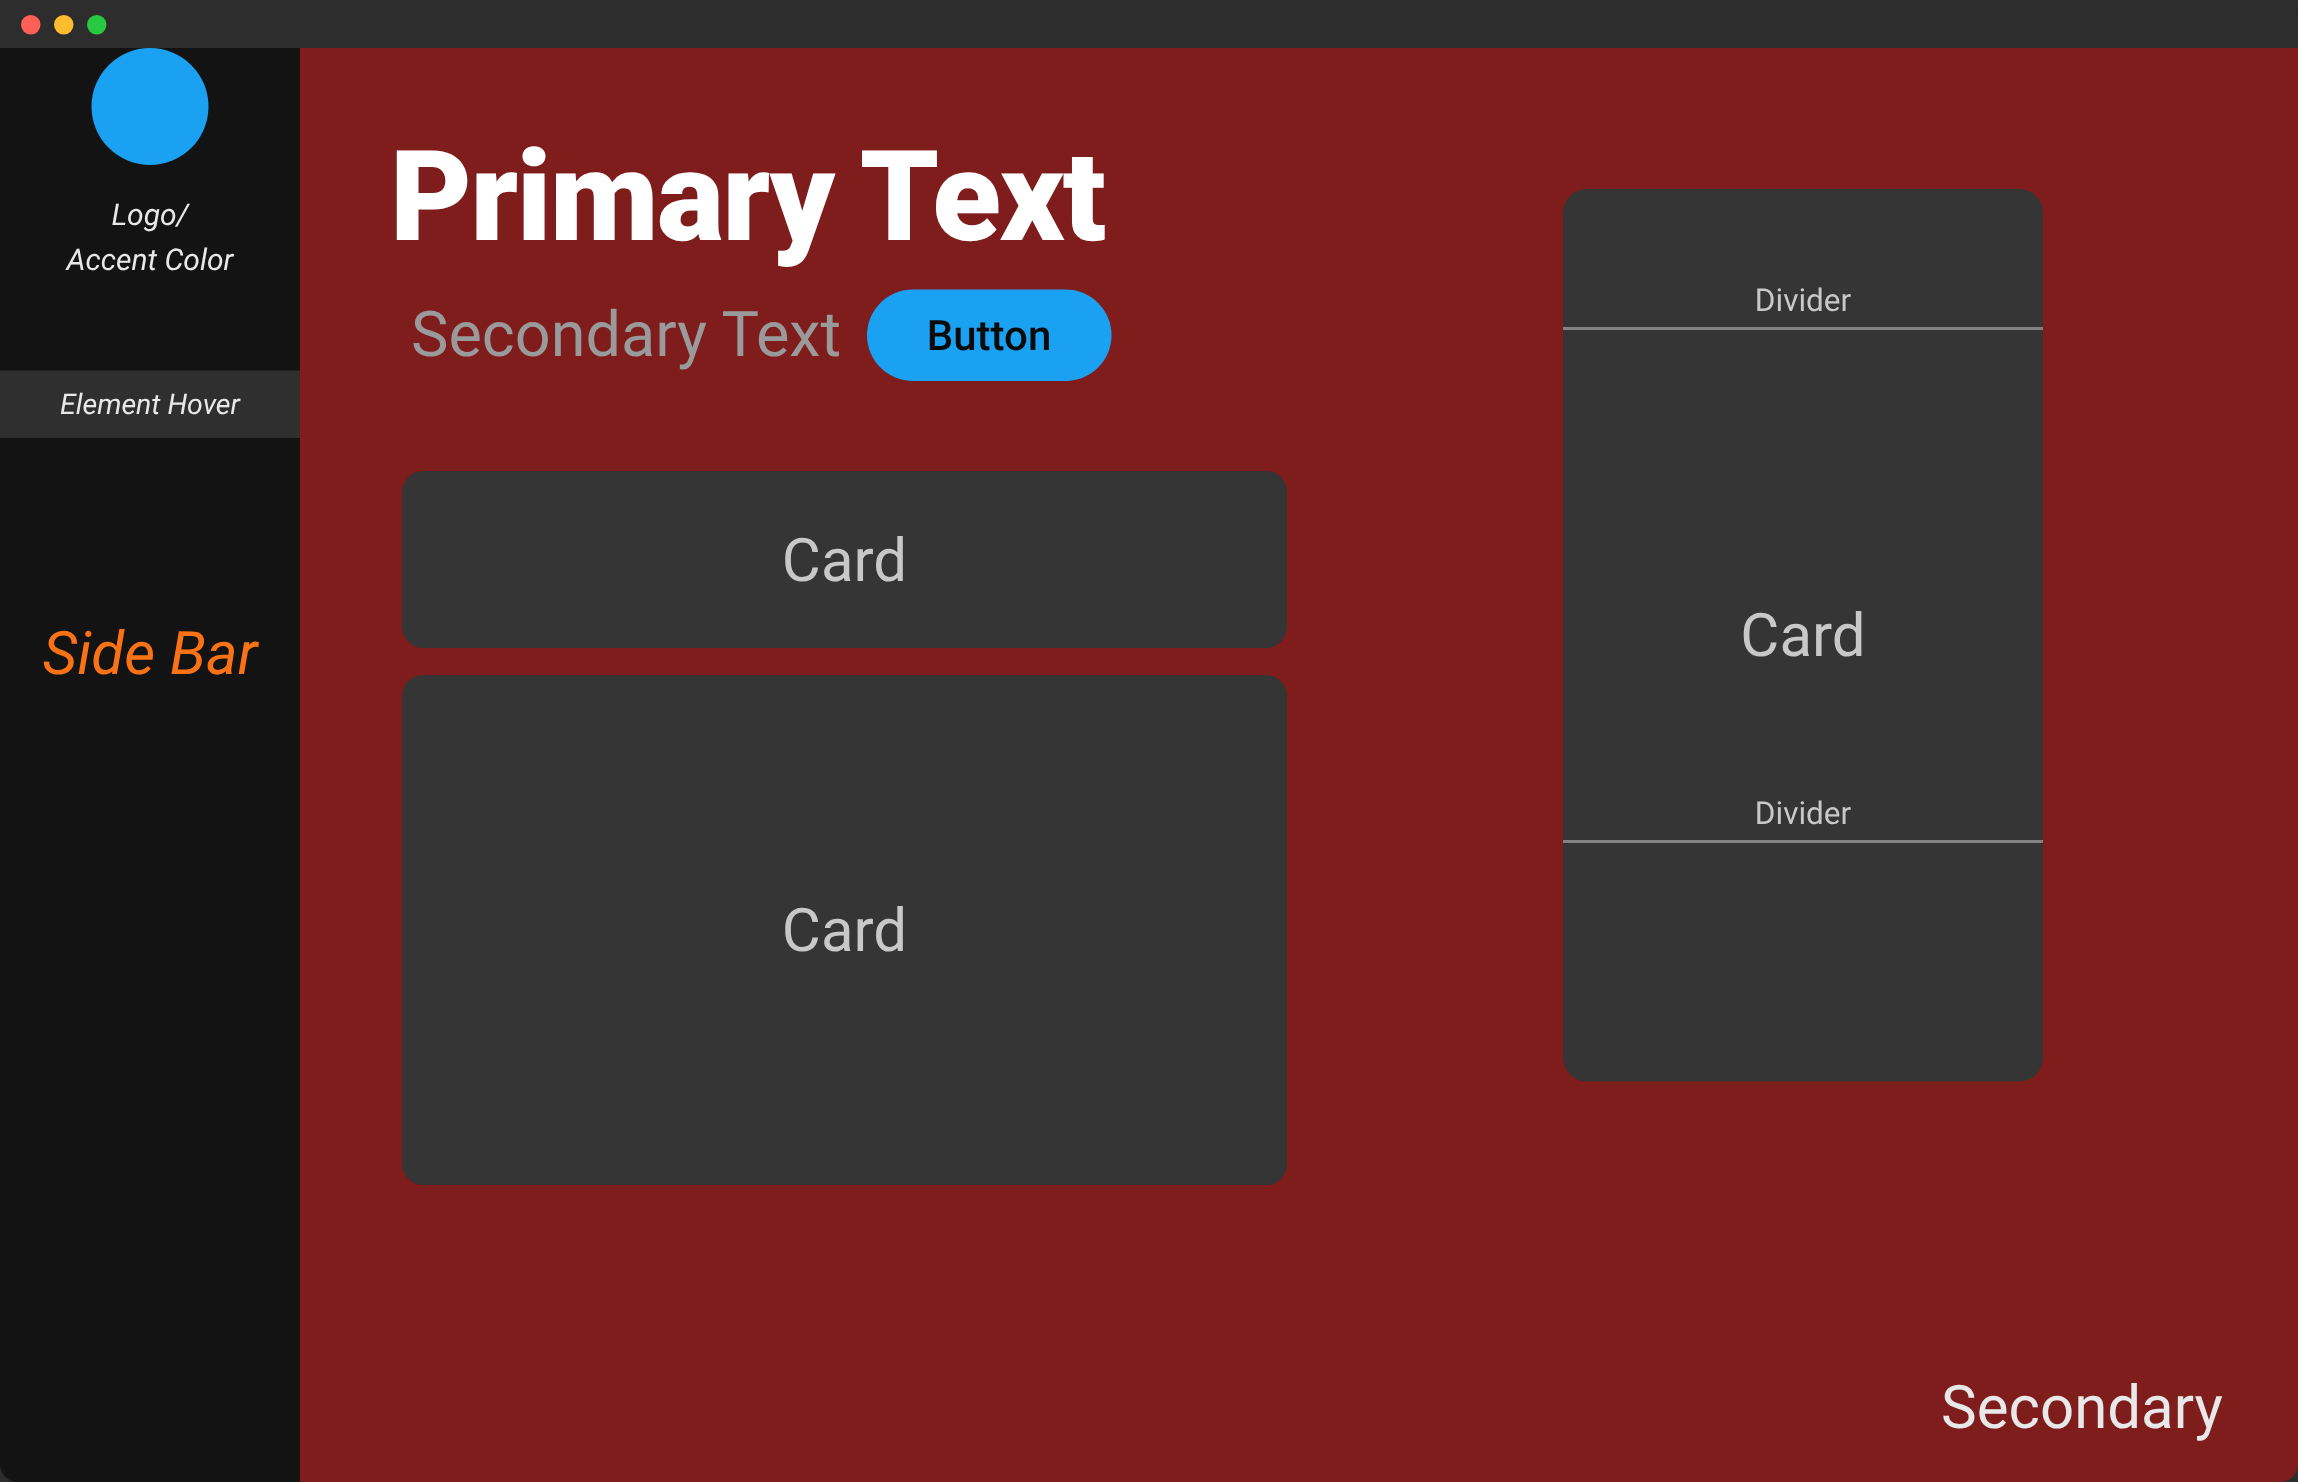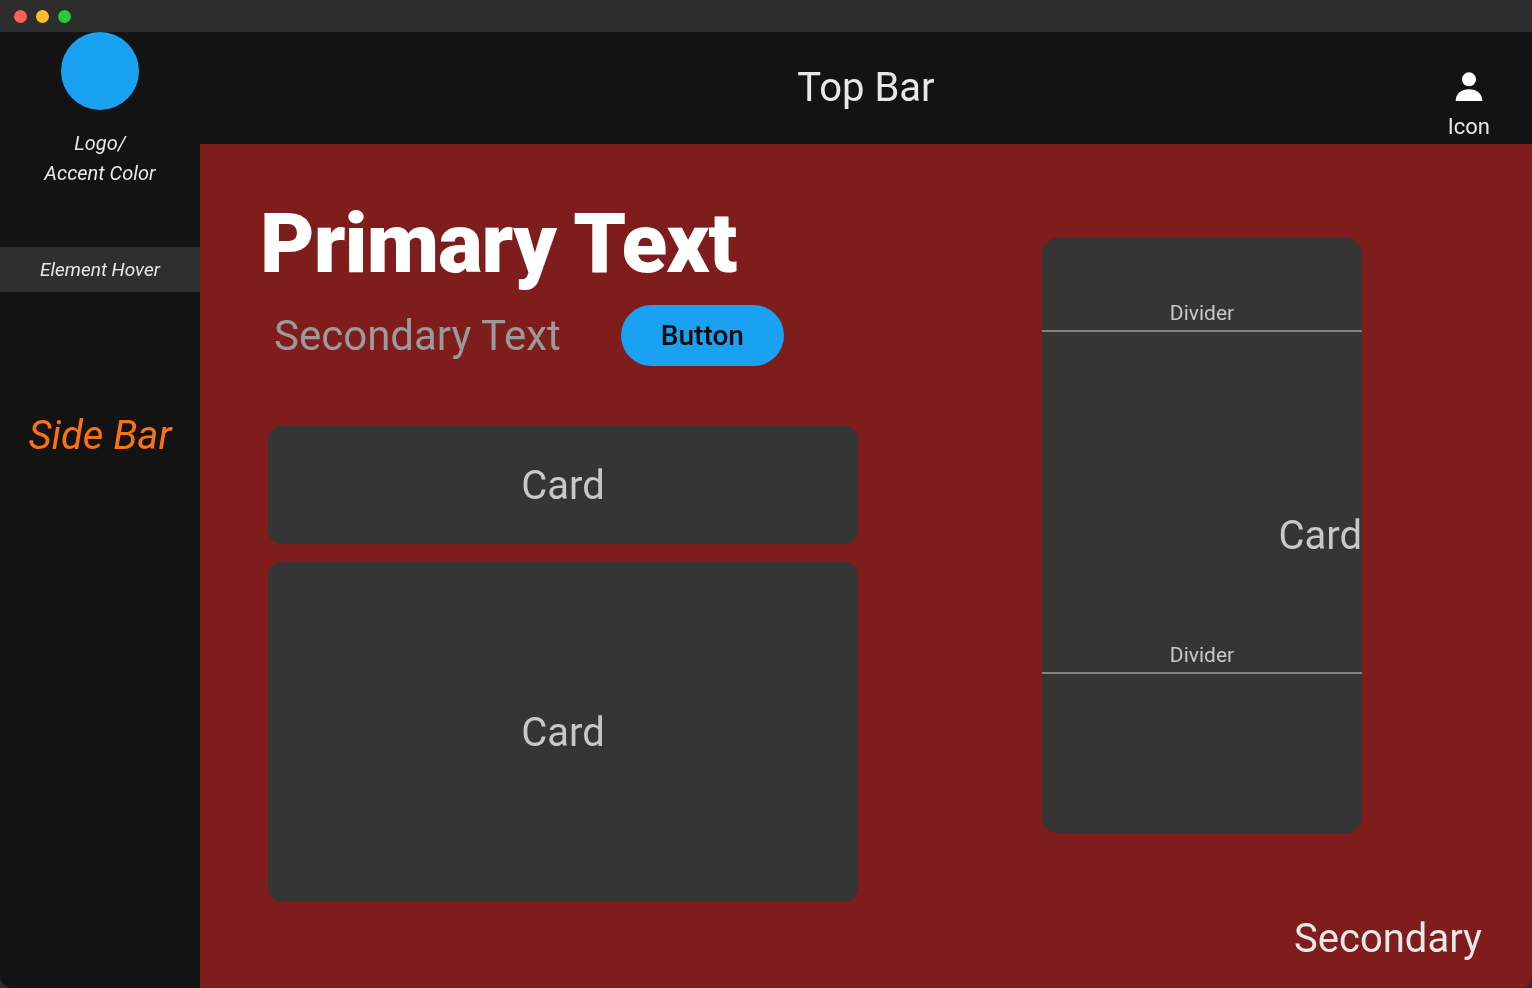--- a/index.html
+++ b/index.html
@@ -149,21 +149,21 @@
       color: #ffffff;
       font-size: 84px;
       font-weight: 900;
       letter-spacing: -1px;
       margin-bottom: 12px;
     }
     
     .secondary-row {
       display: flex;
       align-items: center;
-      gap: 60px;
+      gap: 17px;
       margin-left: 14px;
       margin-bottom: 60px;
     }
     
     .secondary-text {
       color: #9a9a9a;
       font-size: 42px;
       font-weight: 400;
     }
     
@@ -203,21 +203,21 @@
     .card-right {
       position: absolute;
       right: 170px;
       top: 94px;
       width: 320px;
       height: 595px;
       background: #353535;
       border-radius: 16px;
       display: flex;
       flex-direction: column;
-      align-items: flex-end;
+      align-items: center;
       justify-content: center;
     }
     
     .card-right-label {
       color: #c8c8c8;
       font-size: 40px;
       font-weight: 400;
     }
     
     .divider {
@@ -268,30 +268,20 @@
       <div class="logo-label">
         <span>Logo/</span><br>
         <span>Accent Color</span>
       </div>
       <div class="sidebar-hover-item">Element Hover</div>
       <div class="sidebar-title">Side Bar</div>
     </div>
 
     <div class="main-area">
 
-      <div class="topbar">
-        <div class="topbar-title">Top Bar</div>
-        <div class="icon-column">
-          <svg class="user-icon-svg" viewBox="0 0 24 24" fill="#ffffff">
-            <circle cx="12" cy="8" r="4.2"></circle>
-            <path d="M4 21 C4 16.5 7.5 14 12 14 C16.5 14 20 16.5 20 21 Z"></path>
-          </svg>
-          <div class="icon-label">Icon</div>
-        </div>
-      </div>
 
       <div class="content">
 
         <div class="primary-text">Primary Text</div>
 
         <div class="secondary-row">
           <div class="secondary-text">Secondary Text</div>
           <button class="accent-button">Button</button>
         </div>
 

